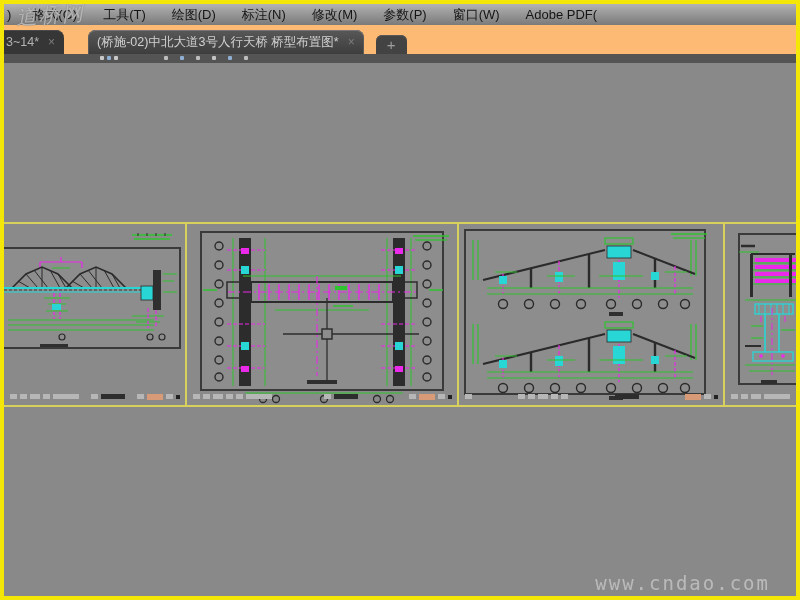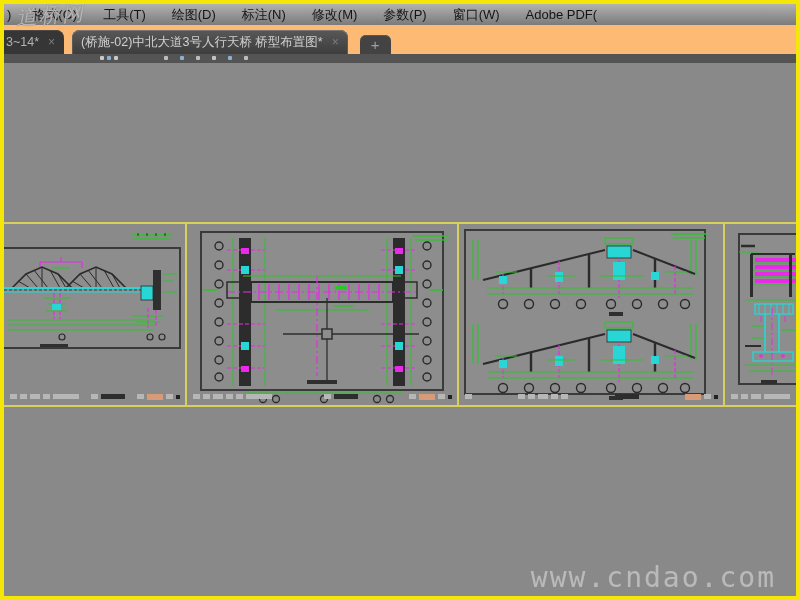--- a/index.html
+++ b/index.html
@@ -23,21 +23,21 @@
 
   
   .tabbar{
     position:absolute;left:4px;top:25px;right:4px;height:29px;
     background:#fdba74;display:flex;align-items:flex-end;overflow:hidden;z-index:5;
   }
   .tab{height:24px;display:flex;align-items:center;font-size:12.5px;
     border-radius:8px 8px 0 0;padding:0 9px;position:relative}
   .tab-inactive{background:#363636;color:#b2b2b2;margin-left:-16px;padding-left:18px;
     box-shadow:inset 0 1px 0 #4a4a4a}
-  .tab-active{background:linear-gradient(#585858,#3d3d3d);color:#d0d0d0;margin-left:8px;
+  .tab-active{background:linear-gradient(#585858,#3d3d3d);color:#d0d0d0;margin-left:24px;
     box-shadow:inset 0 1px 0 #757575, inset 1px 0 0 #5a5a5a, inset -1px 0 0 #5a5a5a}
   .tab-close{margin-left:9px;color:#7d7d7d;font-size:12px;line-height:1;cursor:pointer}
   .newtab{width:31px;height:19px;border-radius:6px 6px 0 0;background:#434343;
     color:#a0a0a0;display:flex;align-items:center;justify-content:center;
     font-size:15px;margin-left:12px;box-shadow:inset 0 1px 0 #585858}
 
   
   .substrip{position:absolute;left:4px;top:54px;right:4px;height:9px;background:#545454;z-index:4}
   .substrip i{position:absolute;top:2px;width:4px;height:4px;border-radius:1px;display:block}
 
@@ -58,23 +58,23 @@
   .mi-dark{width:24px;height:5px;background:#2d2d2d;flex:0 0 auto}
   .mi-orange{width:16px;height:6px;background:#d89a77;flex:0 0 auto}
   .mi-dot{width:4px;height:4px;background:#222;flex:0 0 auto}
   .sp{flex:1 1 auto}
 
   
   .wm-tl{position:absolute;left:16px;top:1px;z-index:20;
     font-size:21px;font-style:italic;letter-spacing:2px;
     color:rgba(250,250,250,0.55);text-shadow:0 0 1px #5a5a5a;
     transform:rotate(-4deg)}
-  .wm-br{position:absolute;right:24px;bottom:6px;z-index:20;
+  .wm-br{position:absolute;right:30px;bottom:6px;z-index:20;
     font-family:"DejaVu Sans Mono","Liberation Mono",monospace;
-    font-size:28px;letter-spacing:2px;color:rgba(255,255,255,0.42)}
+    font-size:19px;letter-spacing:2px;color:rgba(255,255,255,0.42)}
 </style>
 </head>
 <body>
 
 <div class="menubar">
   <span class="menu-item trunc-left">)</span>
   <span class="menu-item">格式(O)</span>
   <span class="menu-item">工具(T)</span>
   <span class="menu-item">绘图(D)</span>
   <span class="menu-item">标注(N)</span>

